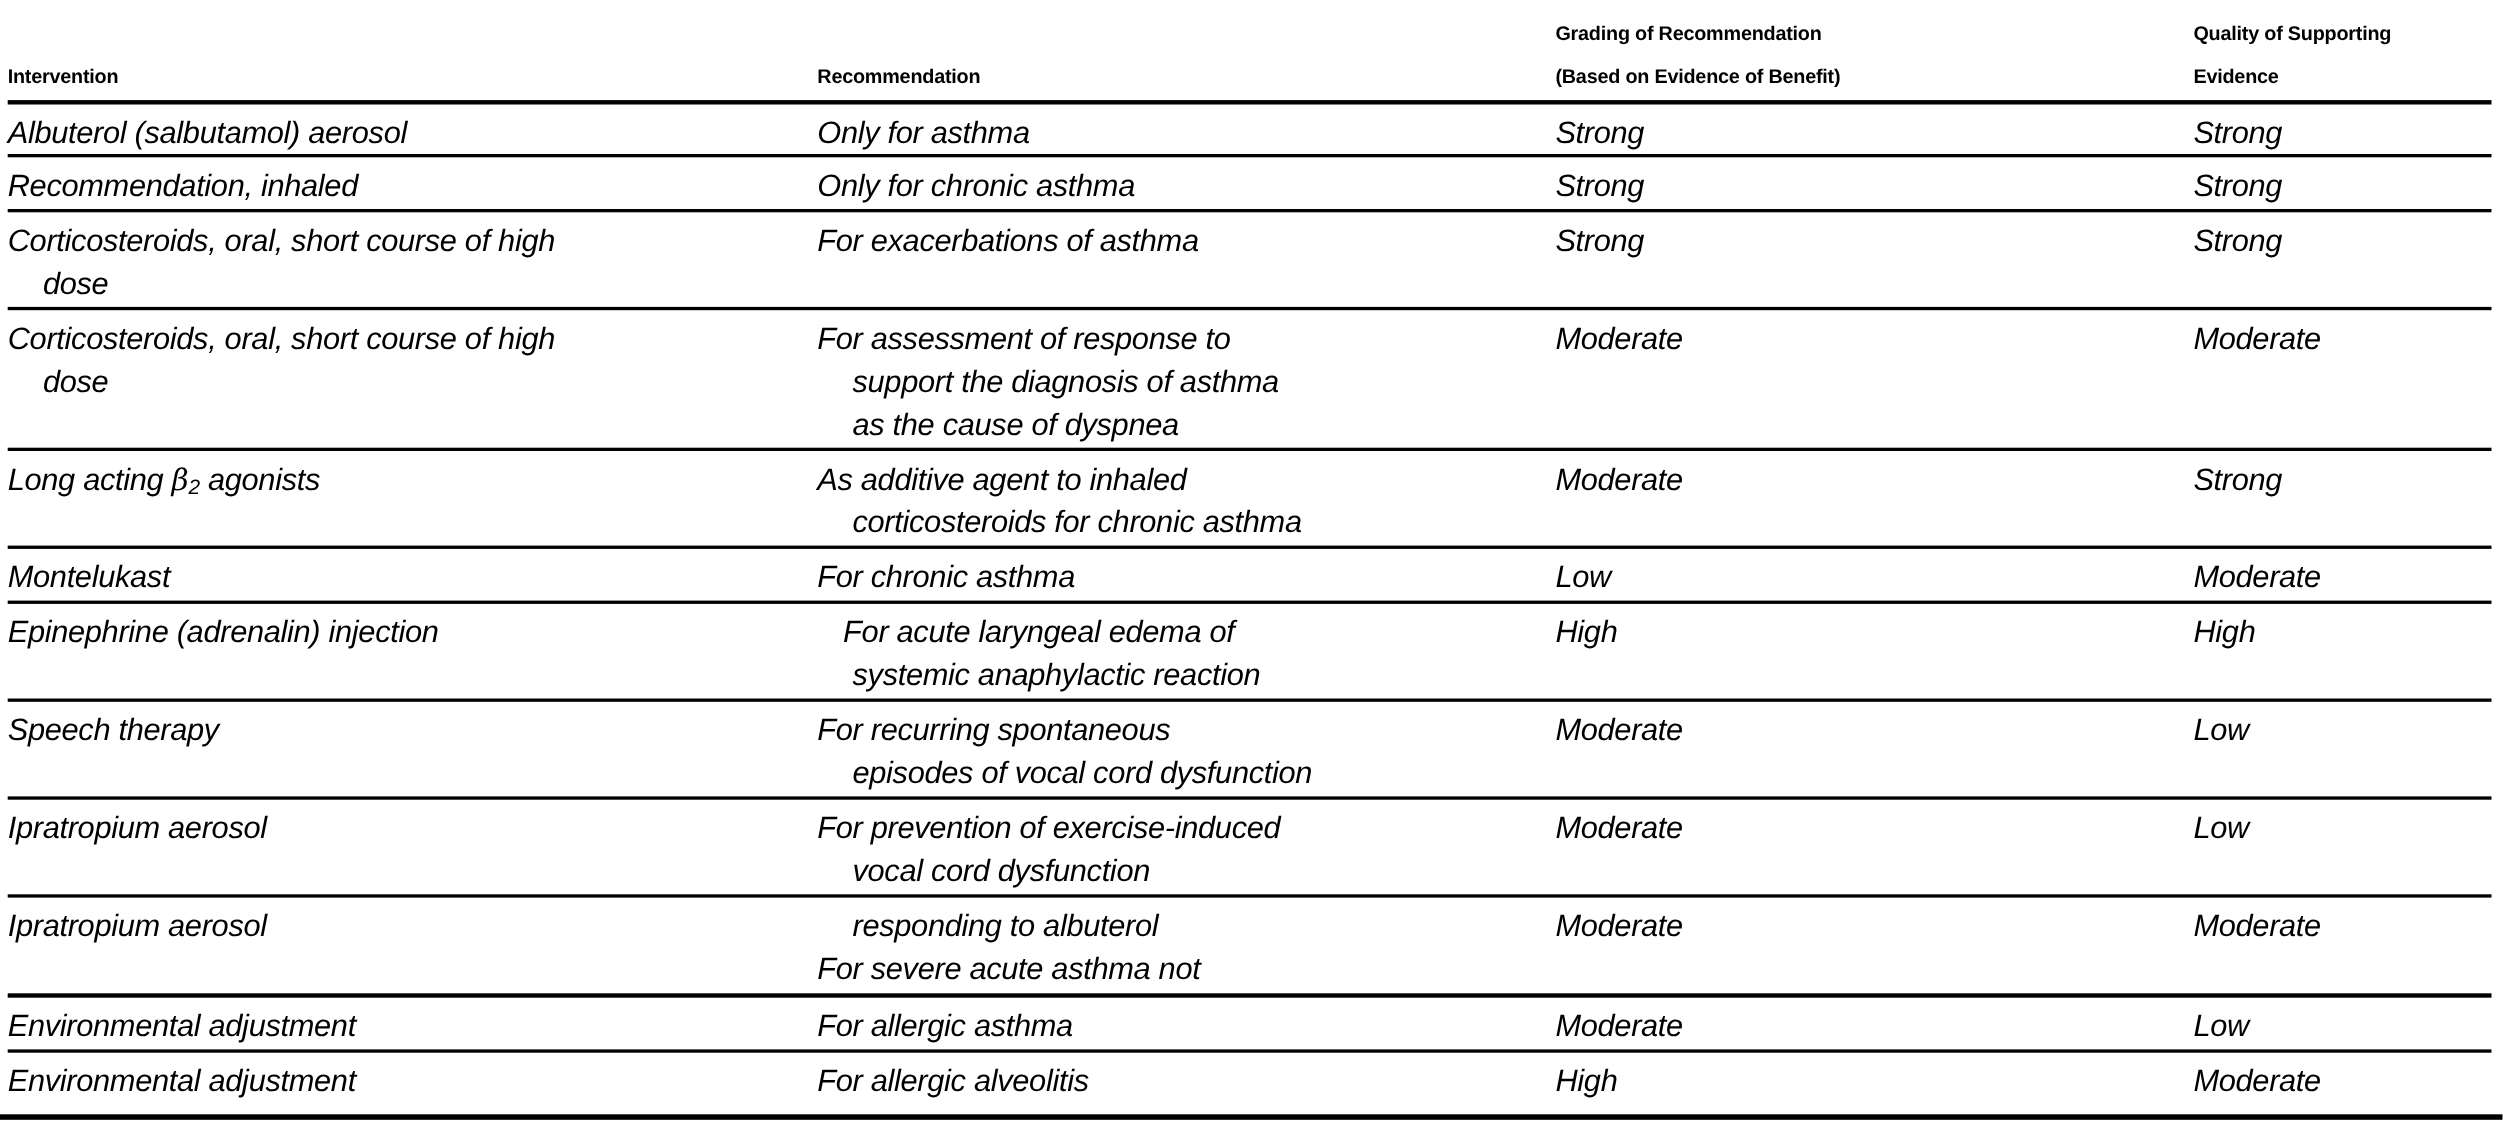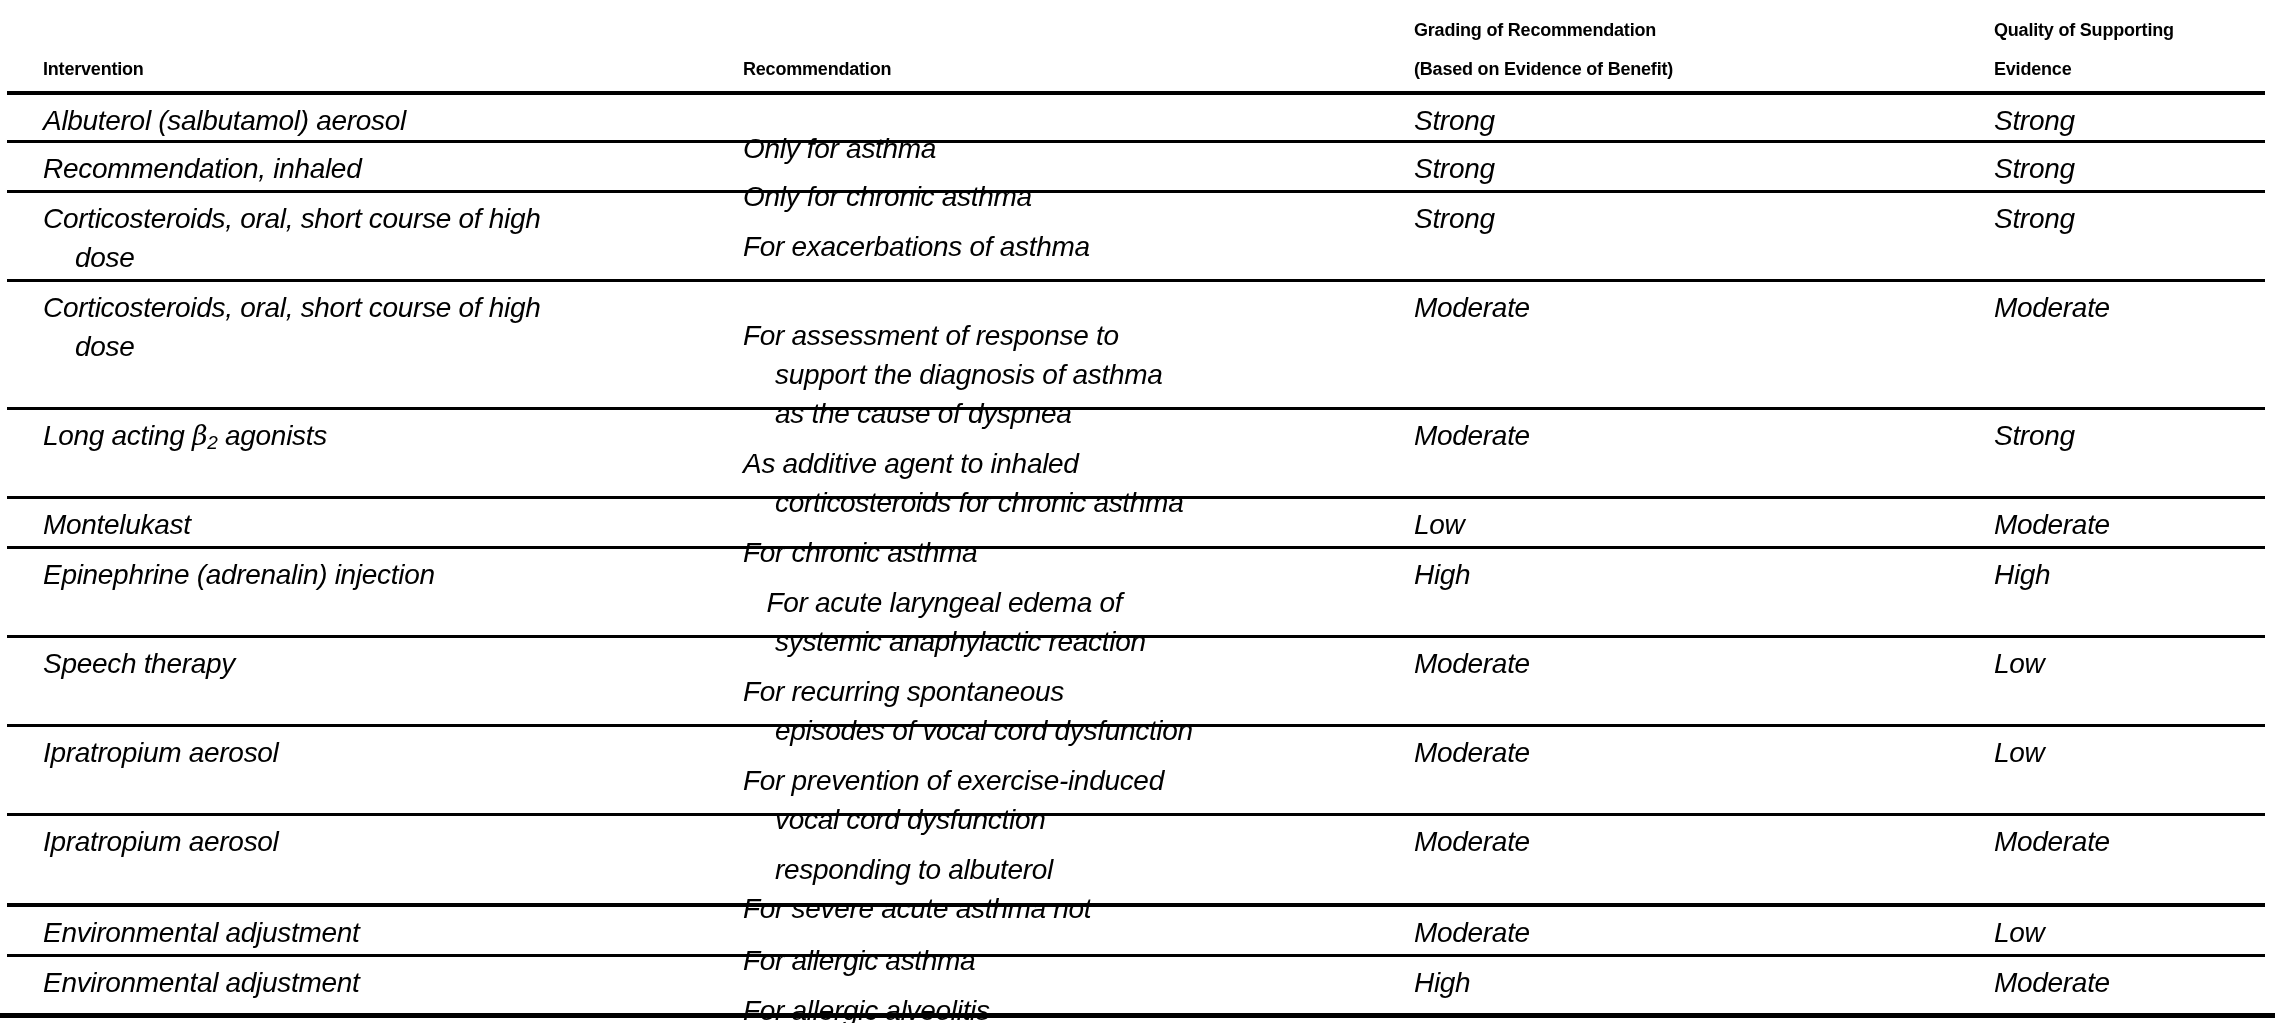--- a/index.html
+++ b/index.html
@@ -59,22 +59,22 @@
       position: absolute;
       top: 6px;
       font-size: 28px;
       line-height: 39px;
       white-space: nowrap;
       letter-spacing: -0.3px;
       font-style: italic;
     }
     .cell .line { display: block; }
     .cell .line.cont { padding-left: 32px; }
-    .c1 { left: 7px; margin-left: 36px; }
-    .c2 { left: 743px; margin-top: 28px; }
+    .c1 { left: 7px; }
+    .c2 { left: 743px; }
     .c3 { left: 1414px; }
     .c4 { left: 1968px; margin-left: 26px; }
     .beta {
       font-family: "DejaVu Serif", serif;
       font-size: 27px;
     }
     sub.subscript {
       font-size: 19px;
       vertical-align: -4px;
       line-height: 0;

